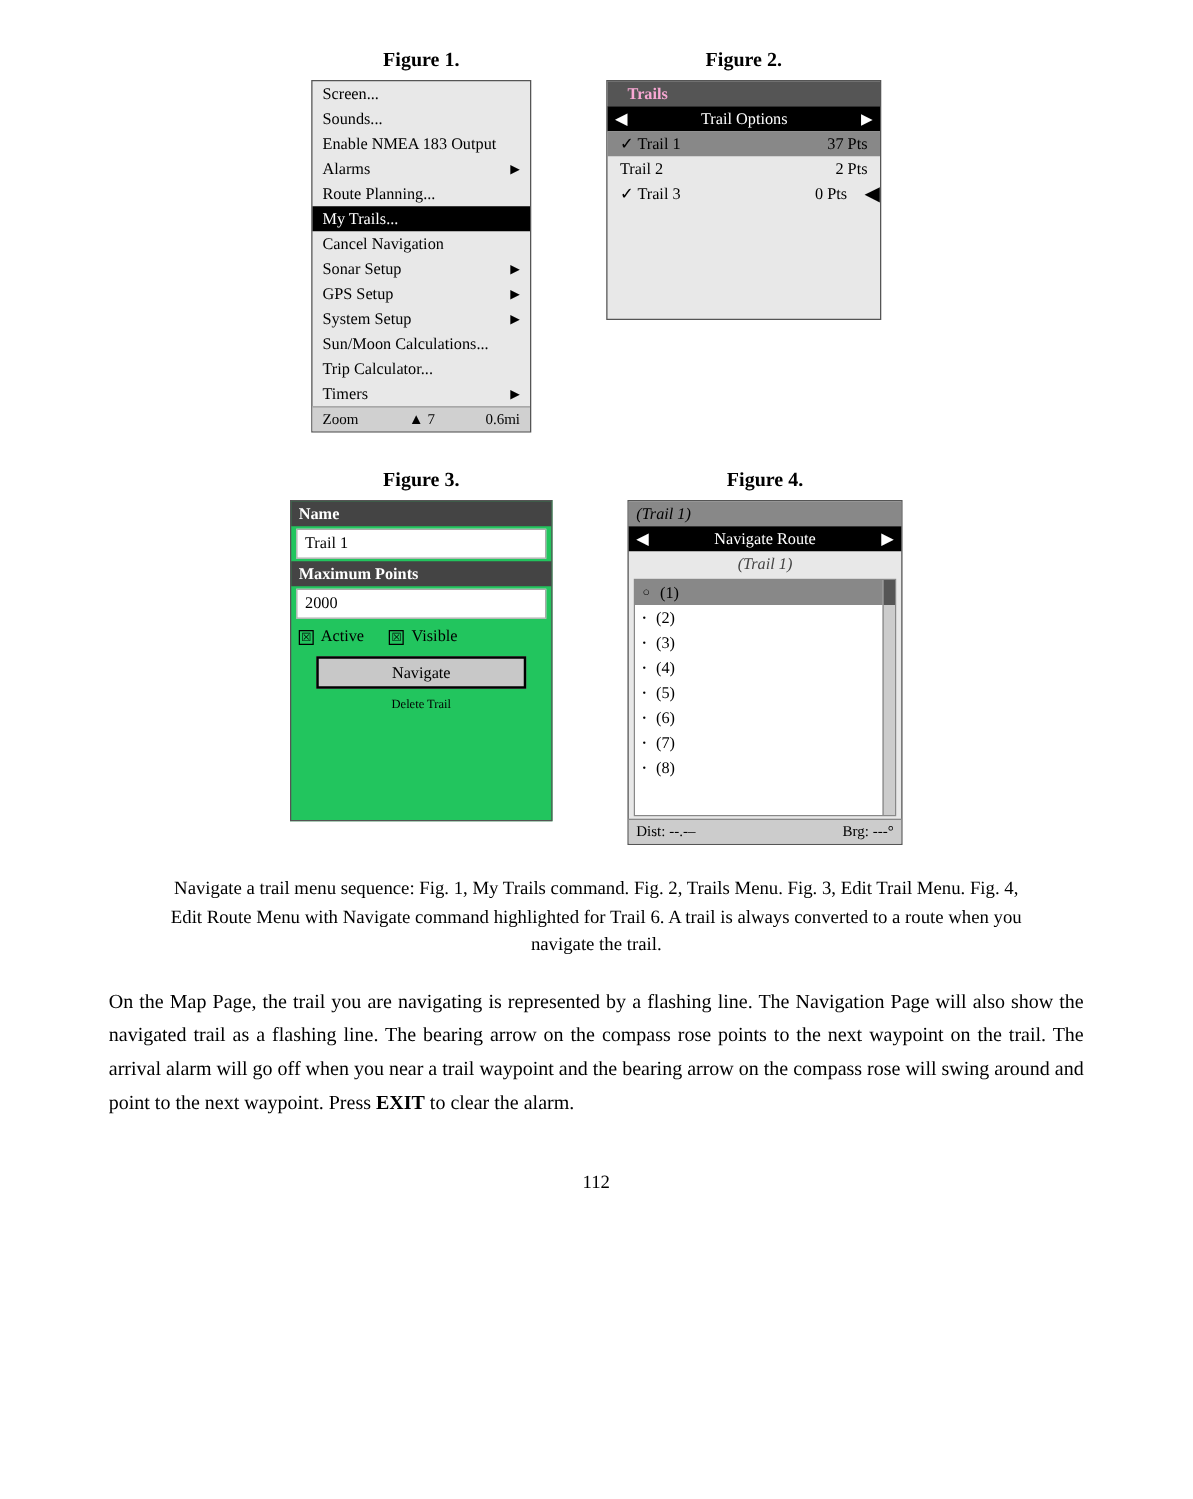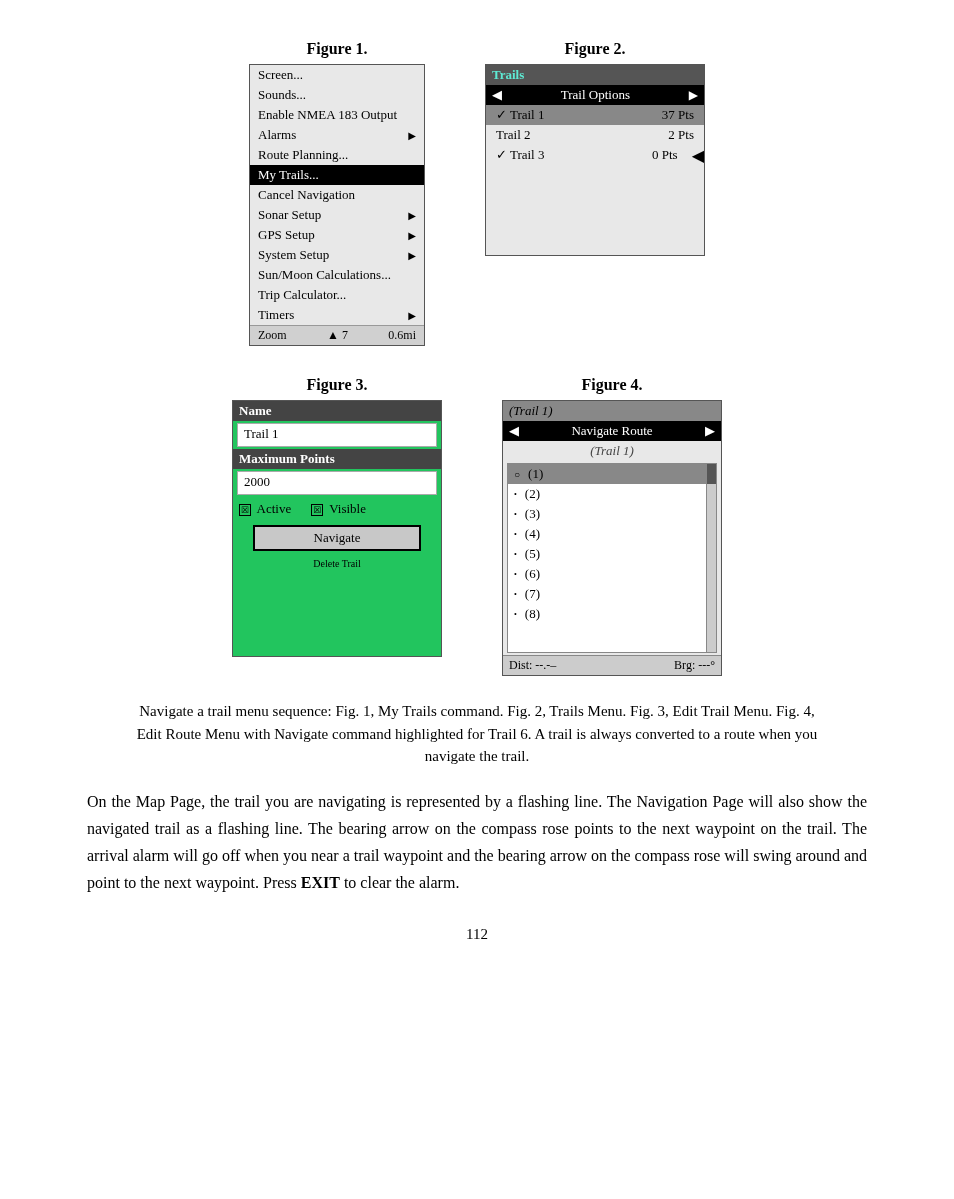--- a/index.html
+++ b/index.html
@@ -65,22 +65,22 @@
 
     
     .fig2-box {
       border: 1px solid #555;
       width: 220px;
       background: #e8e8e8;
       font-size: 13px;
     }
     .fig2-header {
       background: #555;
-      color: #5eead4;
-      padding: 2px 6px;
+      color: #f9a8d4;
+      padding: 2px 16px;
       font-size: 13px;
       font-weight: bold;
     }
     .fig2-nav-row {
       display: flex;
       align-items: center;
       justify-content: space-between;
       background: #000;
       color: #fff;
       padding: 2px 6px;
@@ -250,21 +250,21 @@
       margin-bottom: 20px;
       line-height: 1.5;
     }
 
     
     .body-text {
       font-size: 16px;
       text-align: justify;
       max-width: 780px;
       line-height: 1.7;
-      margin-bottom: 20px;
+      margin-bottom: 32px;
     }
     .body-text b {
       font-weight: bold;
     }
 
     
     .page-number {
       font-size: 15px;
       text-align: center;
       margin-top: 10px;

